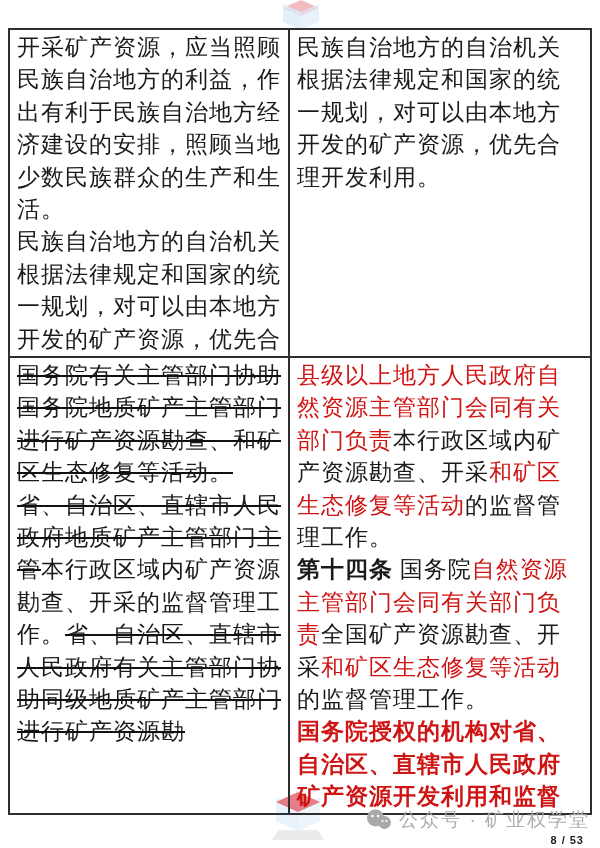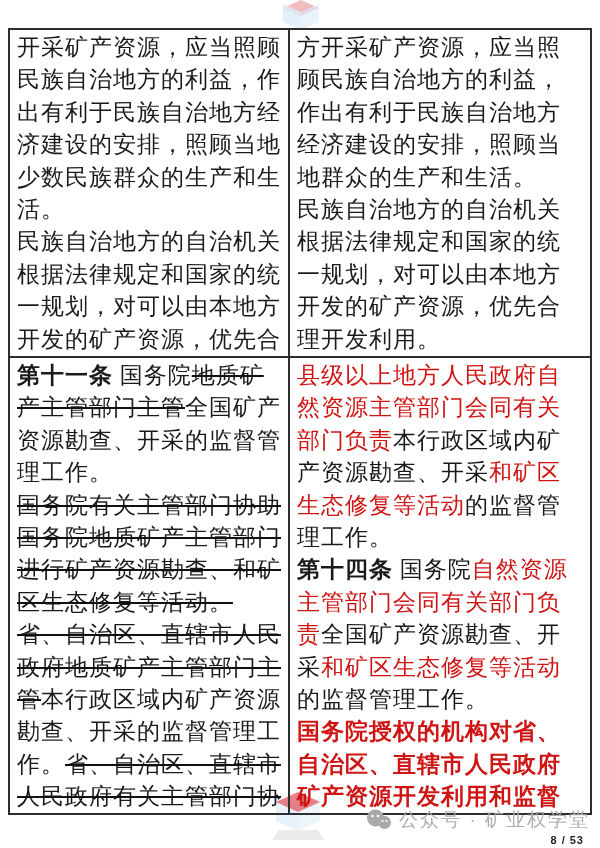--- a/index.html
+++ b/index.html
@@ -71,25 +71,23 @@
   <div class="face-right"></div>
   <div class="face-top"></div>
 </div>
 
 <div class="comparison-table">
   <div class="cell c-old r-1">
       <p class="para"><span class="seg s-normal">开采矿产资源，应当照顾民族自治地方的利益，作出有利于民族自治地方经济建设的安排，照顾当地少数民族群众的生产和生活。</span></p>
       <p class="para"><span class="seg s-normal">民族自治地方的自治机关根据法律规定和国家的统一规划，对可以由本地方开发的矿产资源，优先合理开发利用。</span></p>
     </div>
   <div class="cell c-new r-1">
-      <p class="para"><span class="seg s-normal">方开采矿产资源，应当照顾民族自治地方的利益，作出有利于民族自治地方经济建设的安排，照顾当地群众的生产和生活。</span></p>
       <p class="para"><span class="seg s-normal">民族自治地方的自治机关根据法律规定和国家的统一规划，对可以由本地方开发的矿产资源，优先合理开发利用。</span></p>
     </div>
   <div class="cell c-old r-2">
-      <p class="para"><span class="seg s-bold">第十一条 </span><span class="seg s-normal">国务院</span><span class="seg s-strike">地质矿产主管部门主管</span><span class="seg s-normal">全国矿产资源勘查、开采的监督管理工作。</span></p>
       <p class="para"><span class="seg s-strike">国务院有关主管部门协助国务院地质矿产主管部门进行矿产资源勘查、和矿区生态修复等活动。</span></p>
       <p class="para"><span class="seg s-strike">省、自治区、直辖市人民政府地质矿产主管部门主管</span><span class="seg s-normal">本行政区域内矿产资源勘查、开采的监督管理工作。</span><span class="seg s-strike">省、自治区、直辖市人民政府有关主管部门协助同级地质矿产主管部门进行矿产资源勘</span></p>
     </div>
   <div class="cell c-new r-2">
       <p class="para"><span class="seg s-red">县级以上地方人民政府自然资源主管部门会同有关部门负责</span><span class="seg s-normal">本行政区域内矿产资源勘查、开采</span><span class="seg s-red">和矿区生态修复等活动</span><span class="seg s-normal">的监督管理工作。</span></p>
       <p class="para"><span class="seg s-bold">第十四条 </span><span class="seg s-normal">国务院</span><span class="seg s-red">自然资源主管部门会同有关部门负责</span><span class="seg s-normal">全国矿产资源勘查、开采</span><span class="seg s-red">和矿区生态修复等活动</span><span class="seg s-normal">的监督管理工作。</span></p>
       <p class="para"><span class="seg s-red_bold">国务院授权的机构对省、自治区、直辖市人民政府矿产资源开发利用和监督管理情况进行督察。</span></p>
     </div>
 </div>
 

